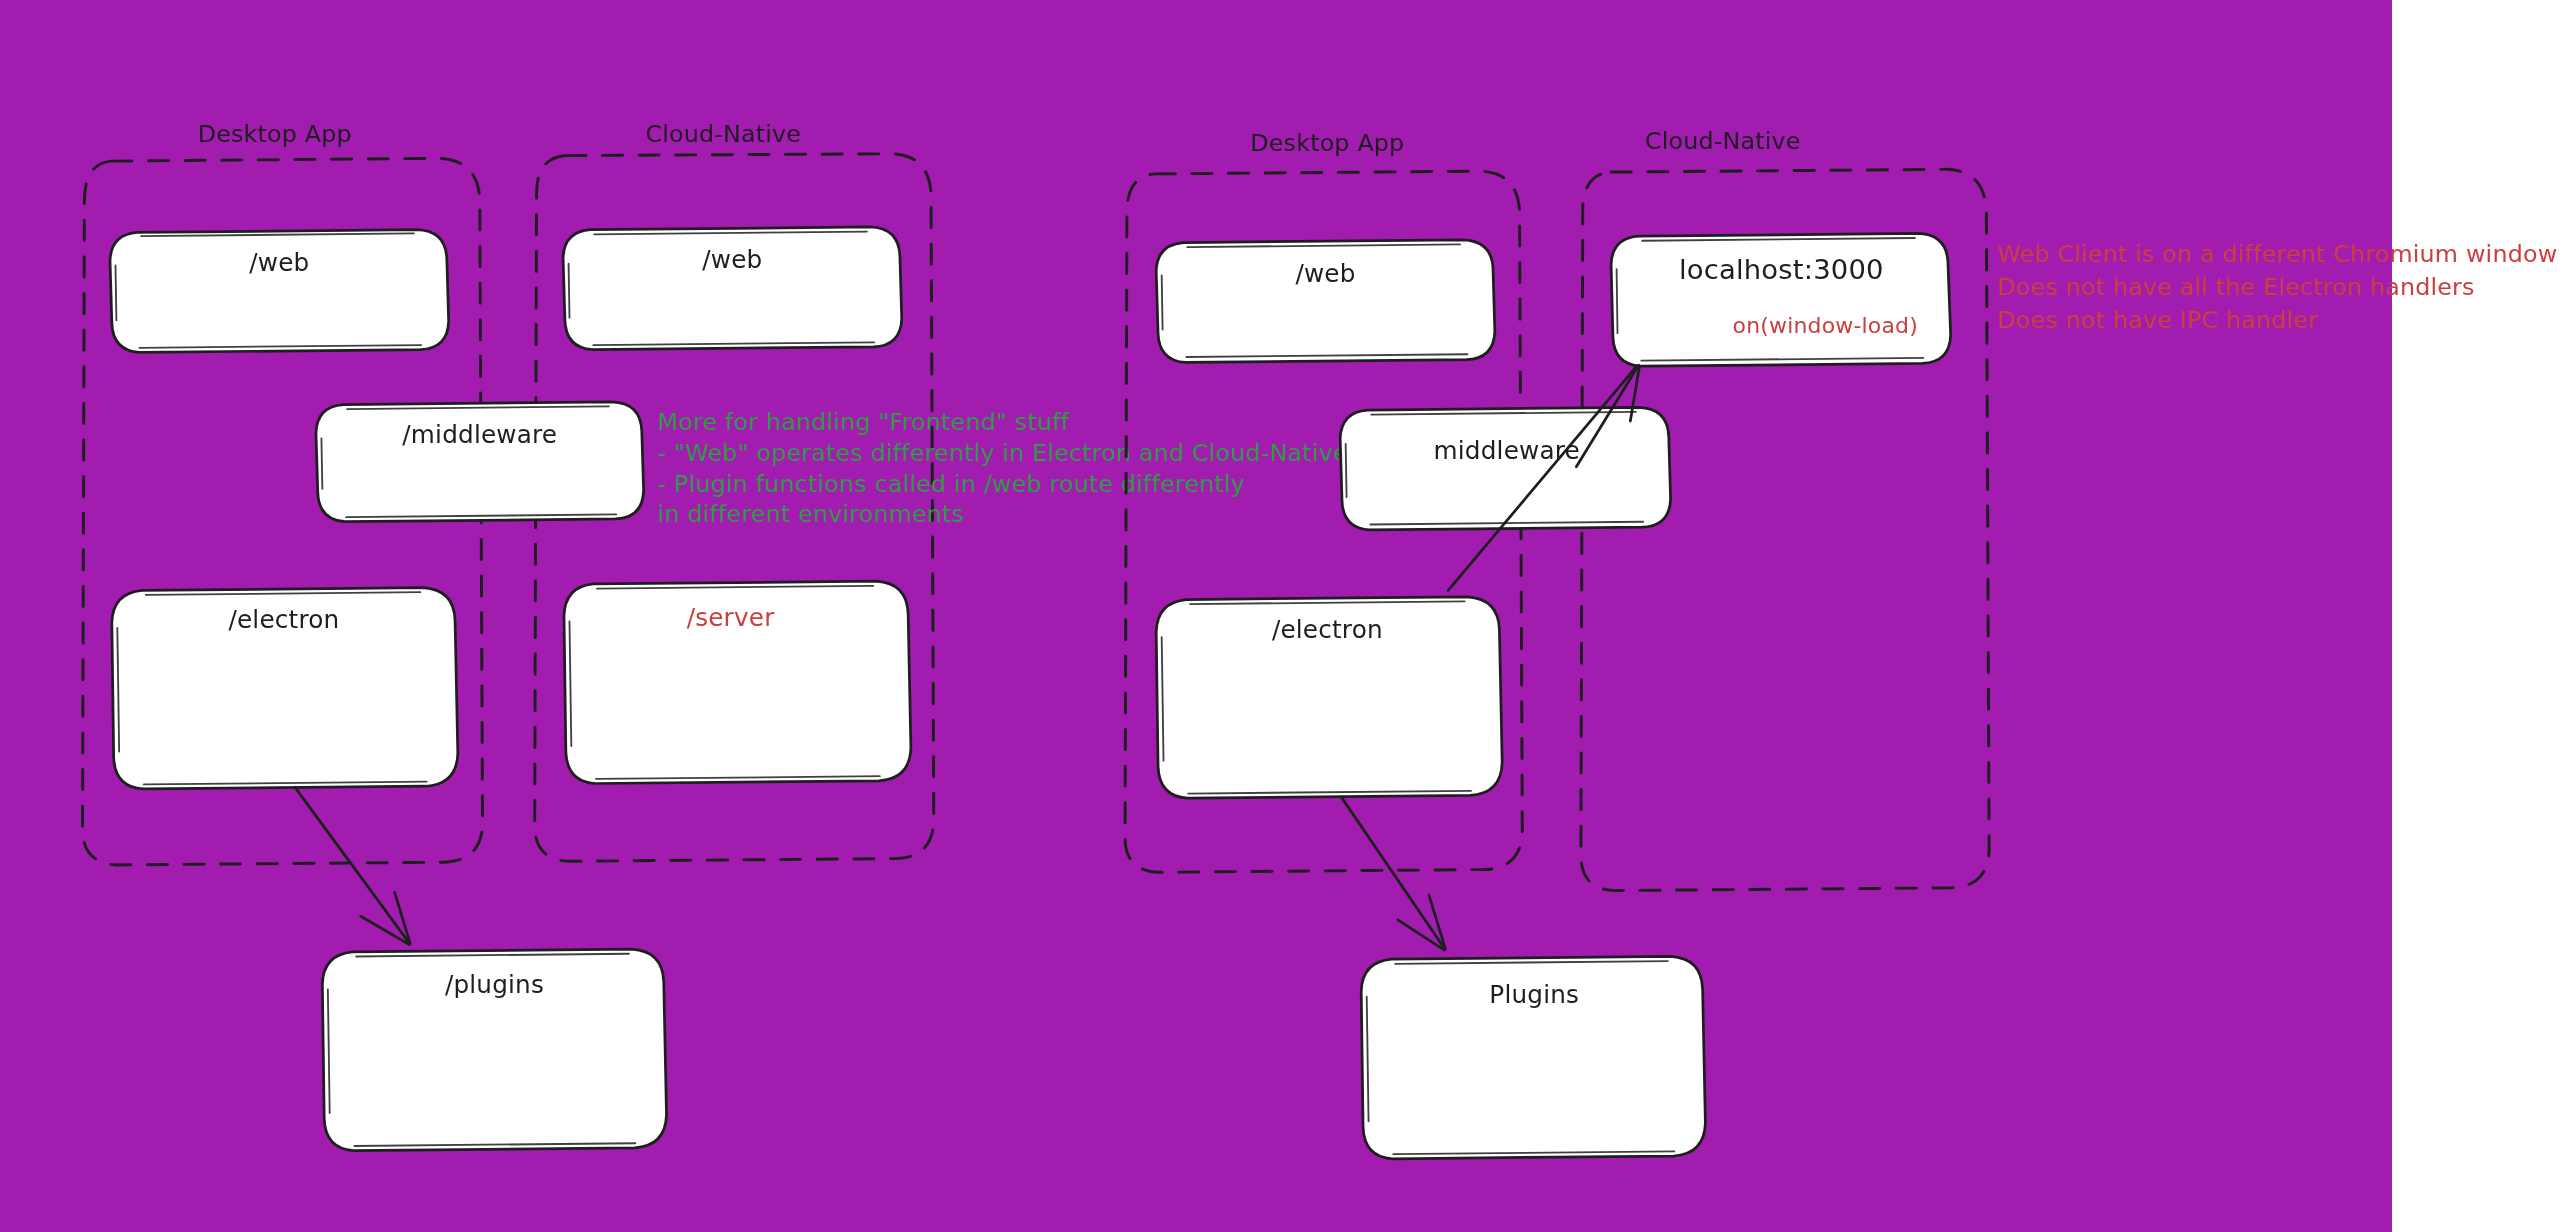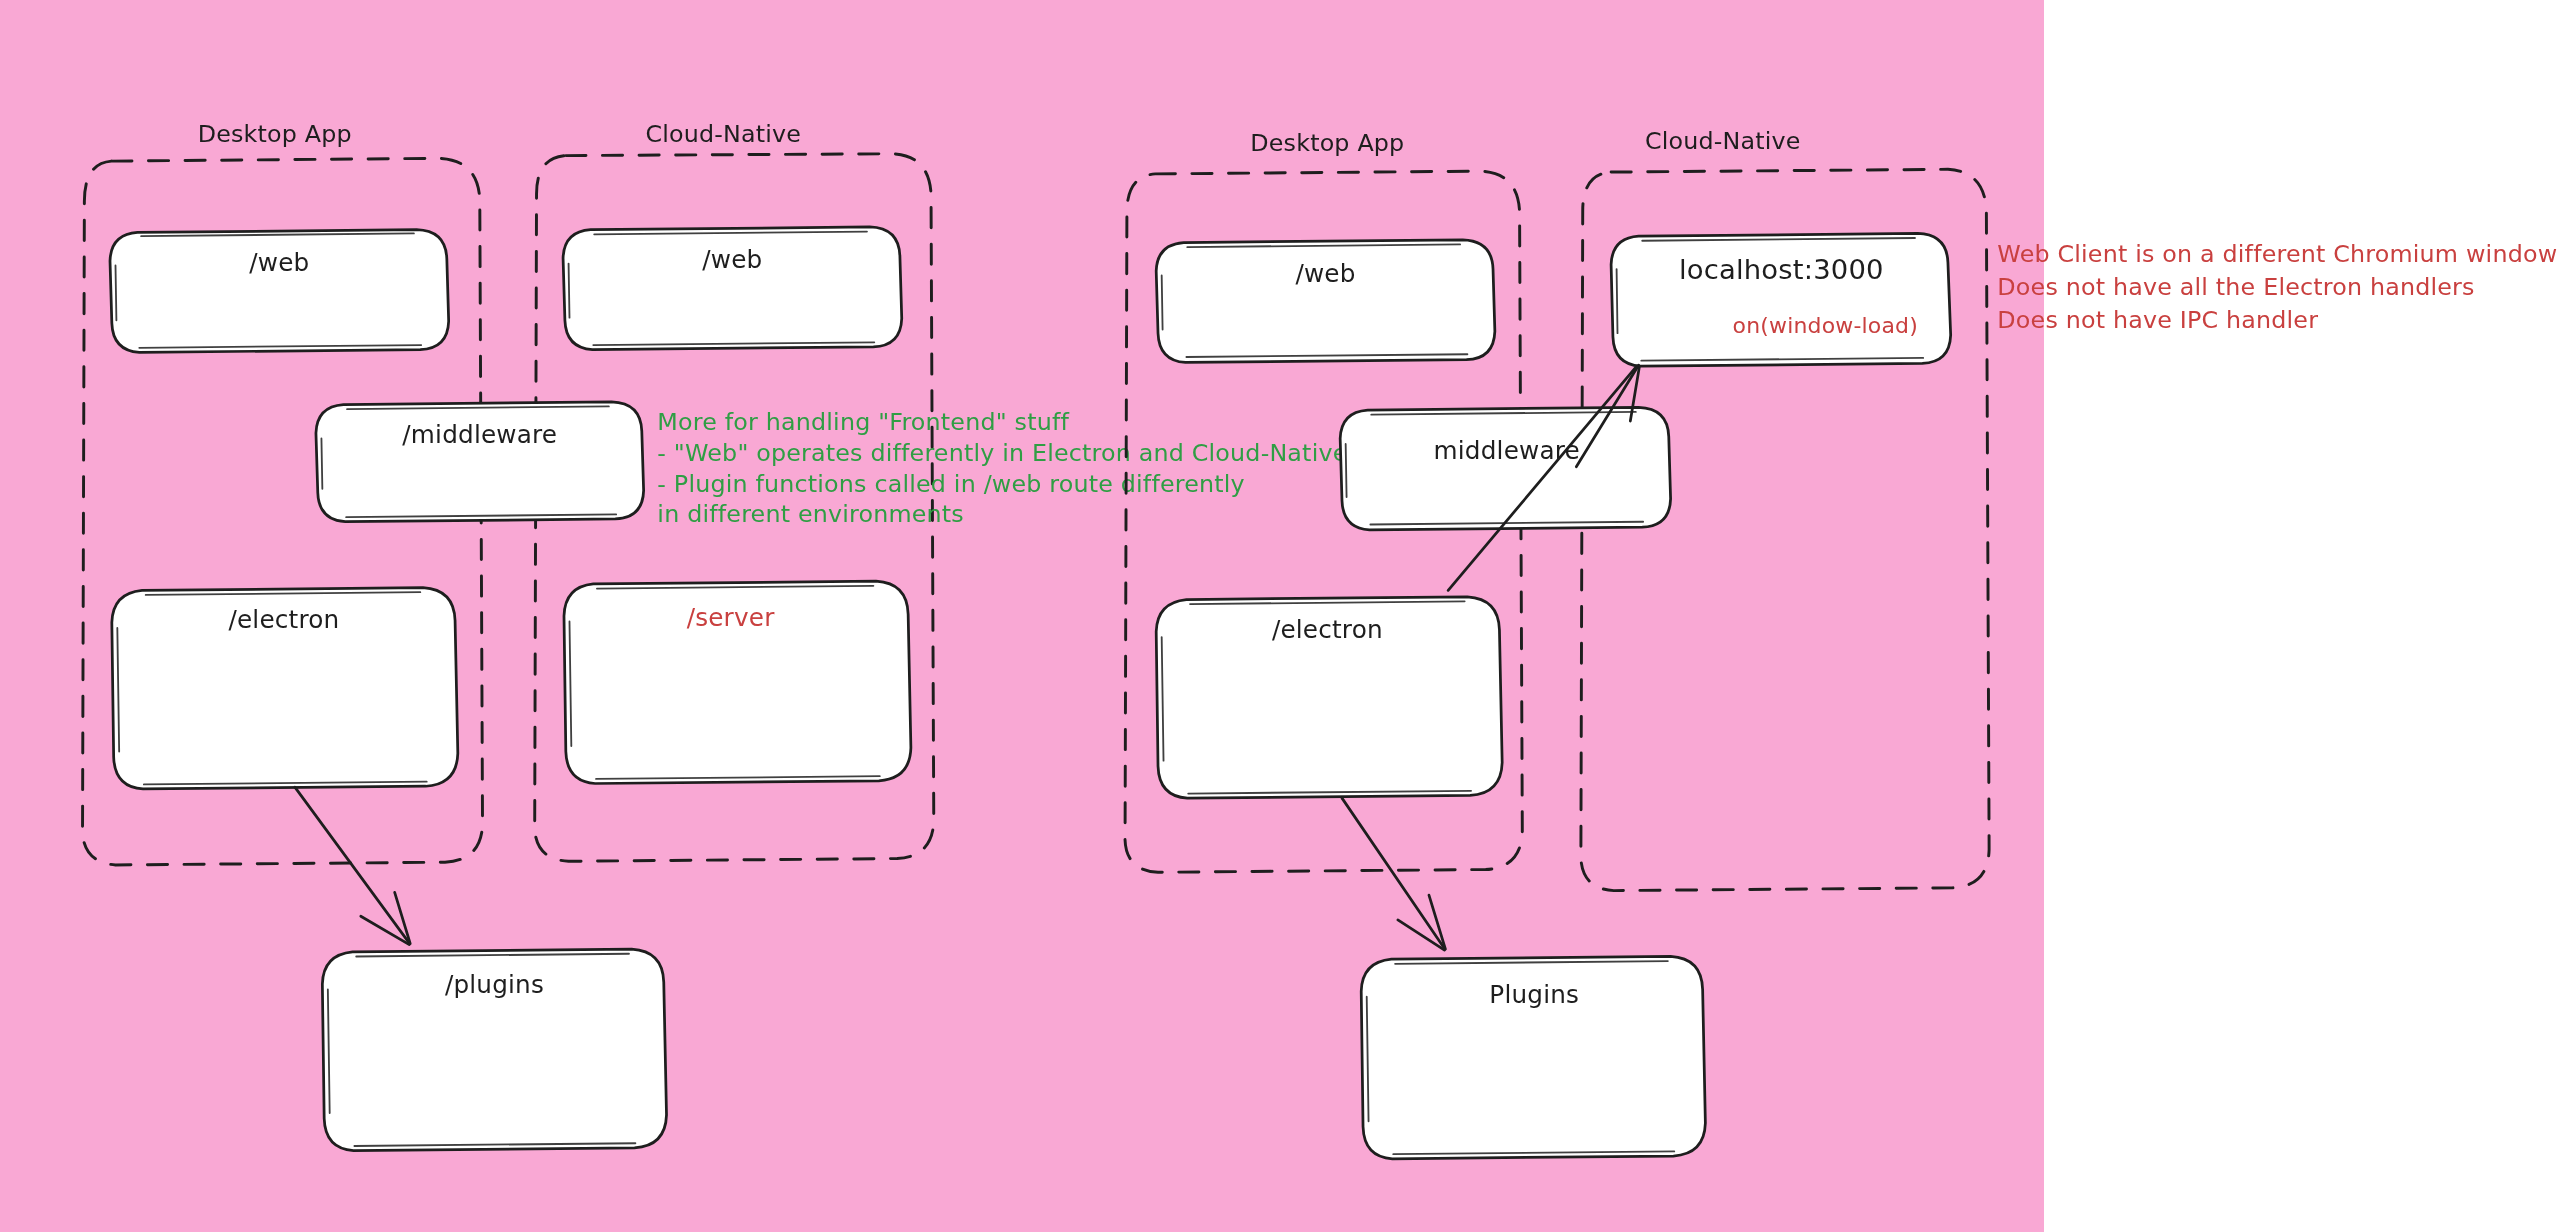--- a/index.html
+++ b/index.html
@@ -8,23 +8,23 @@
     background: #ffffff;
   }
   body {
     width: 2576px;
     height: 1232px;
     overflow: hidden;
     font-family: "DejaVu Sans", sans-serif;
   }
   #canvas {
     position: relative;
-    width: 2044px;
+    width: 2392px;
     height: 1232px;
-    background: #f9a8d4;
+    background: #a21caf;
   }
   svg.sketch {
     position: absolute;
     top: 0; left: 0;
     width: 2576px;
     height: 1232px;
   }
   .hand {
     font-family: "DejaVu Sans", sans-serif;
     font-weight: 400;

